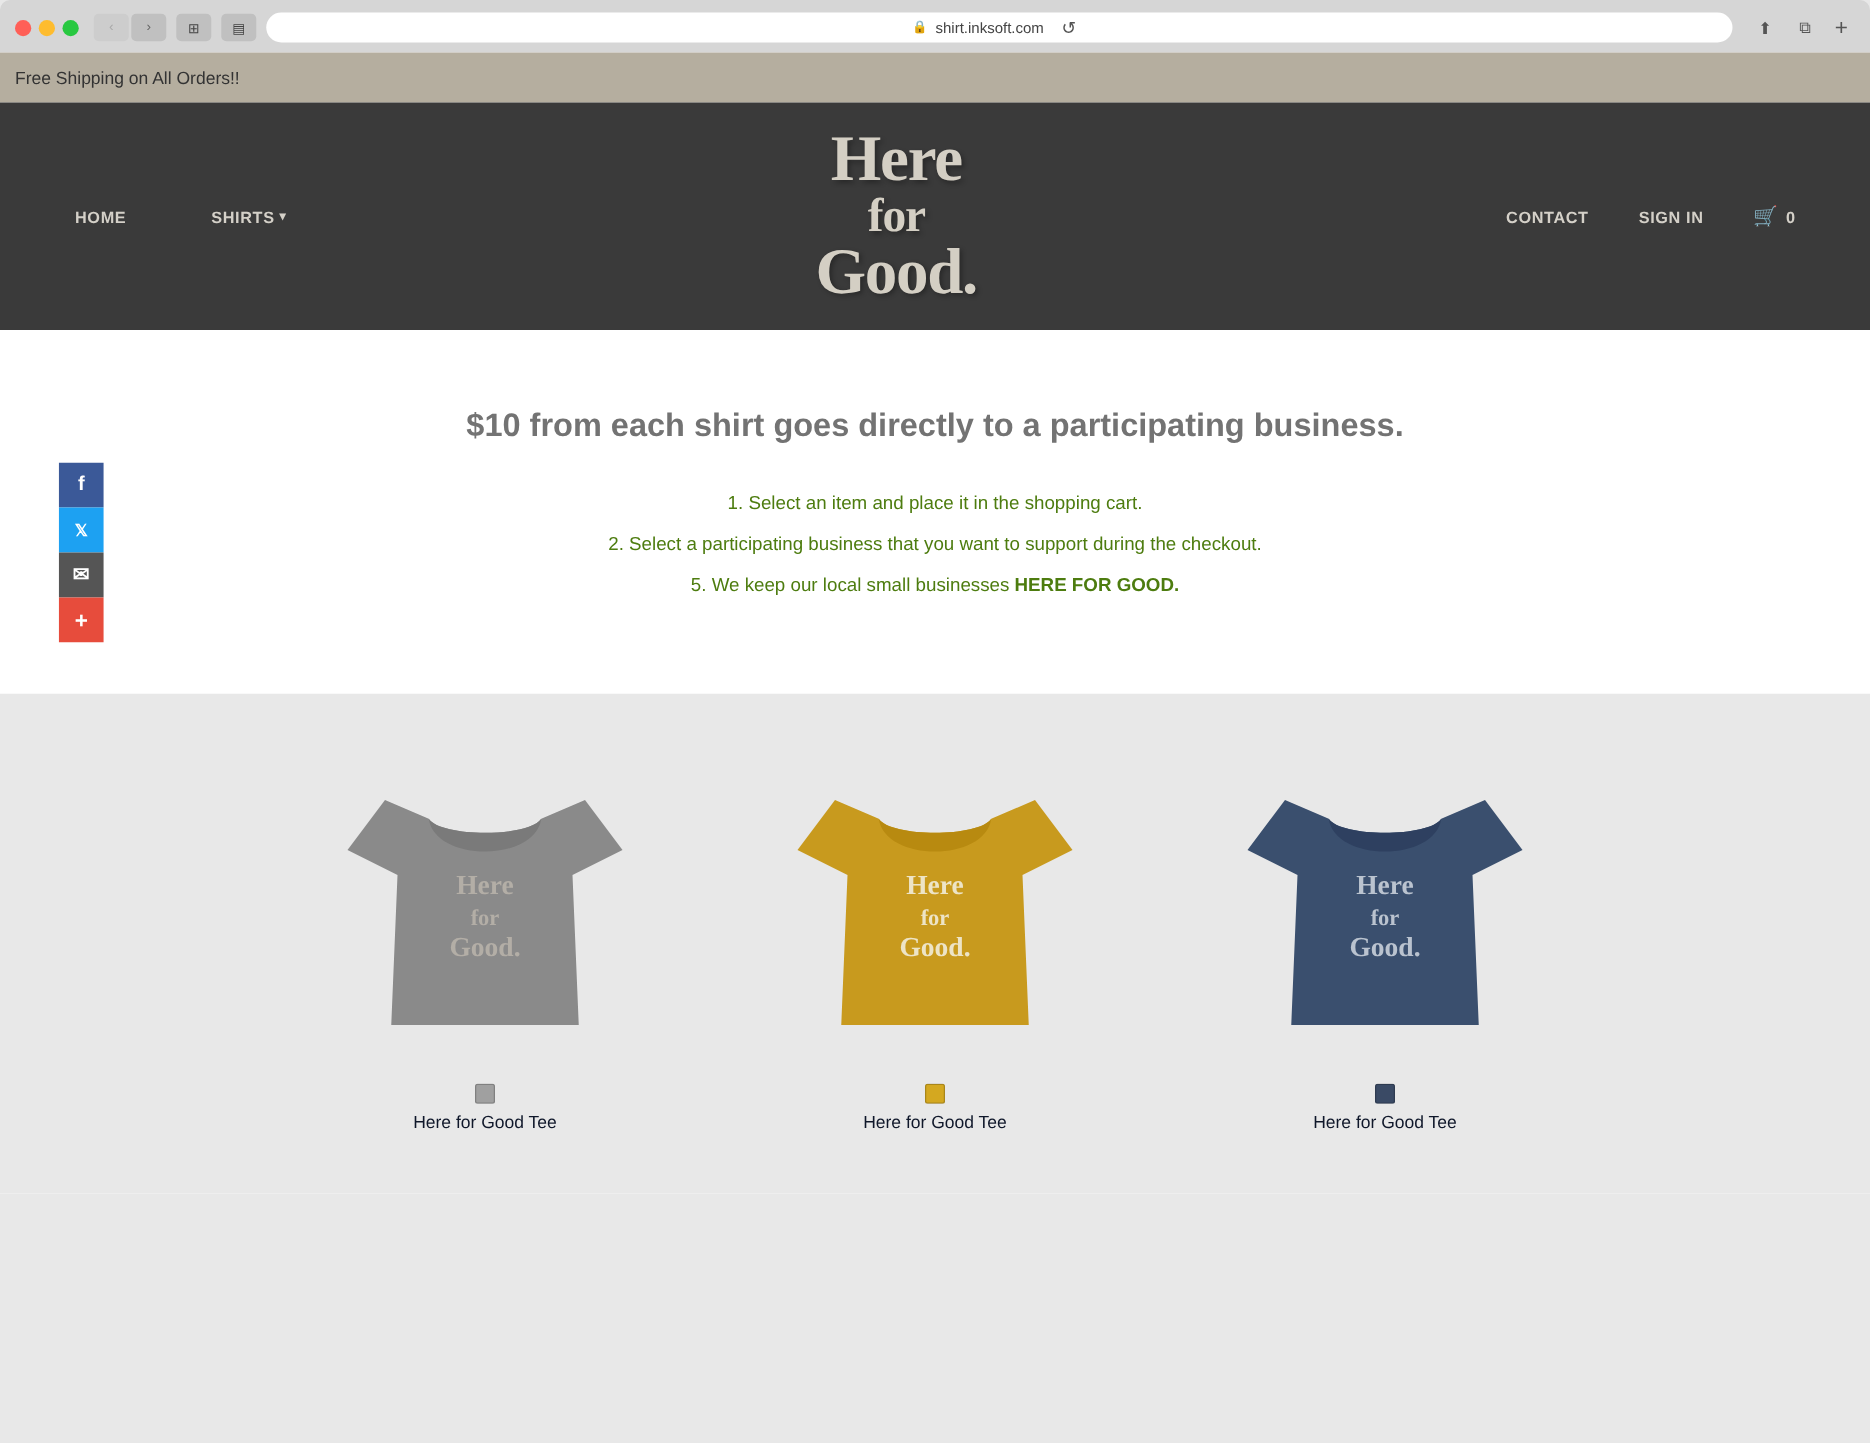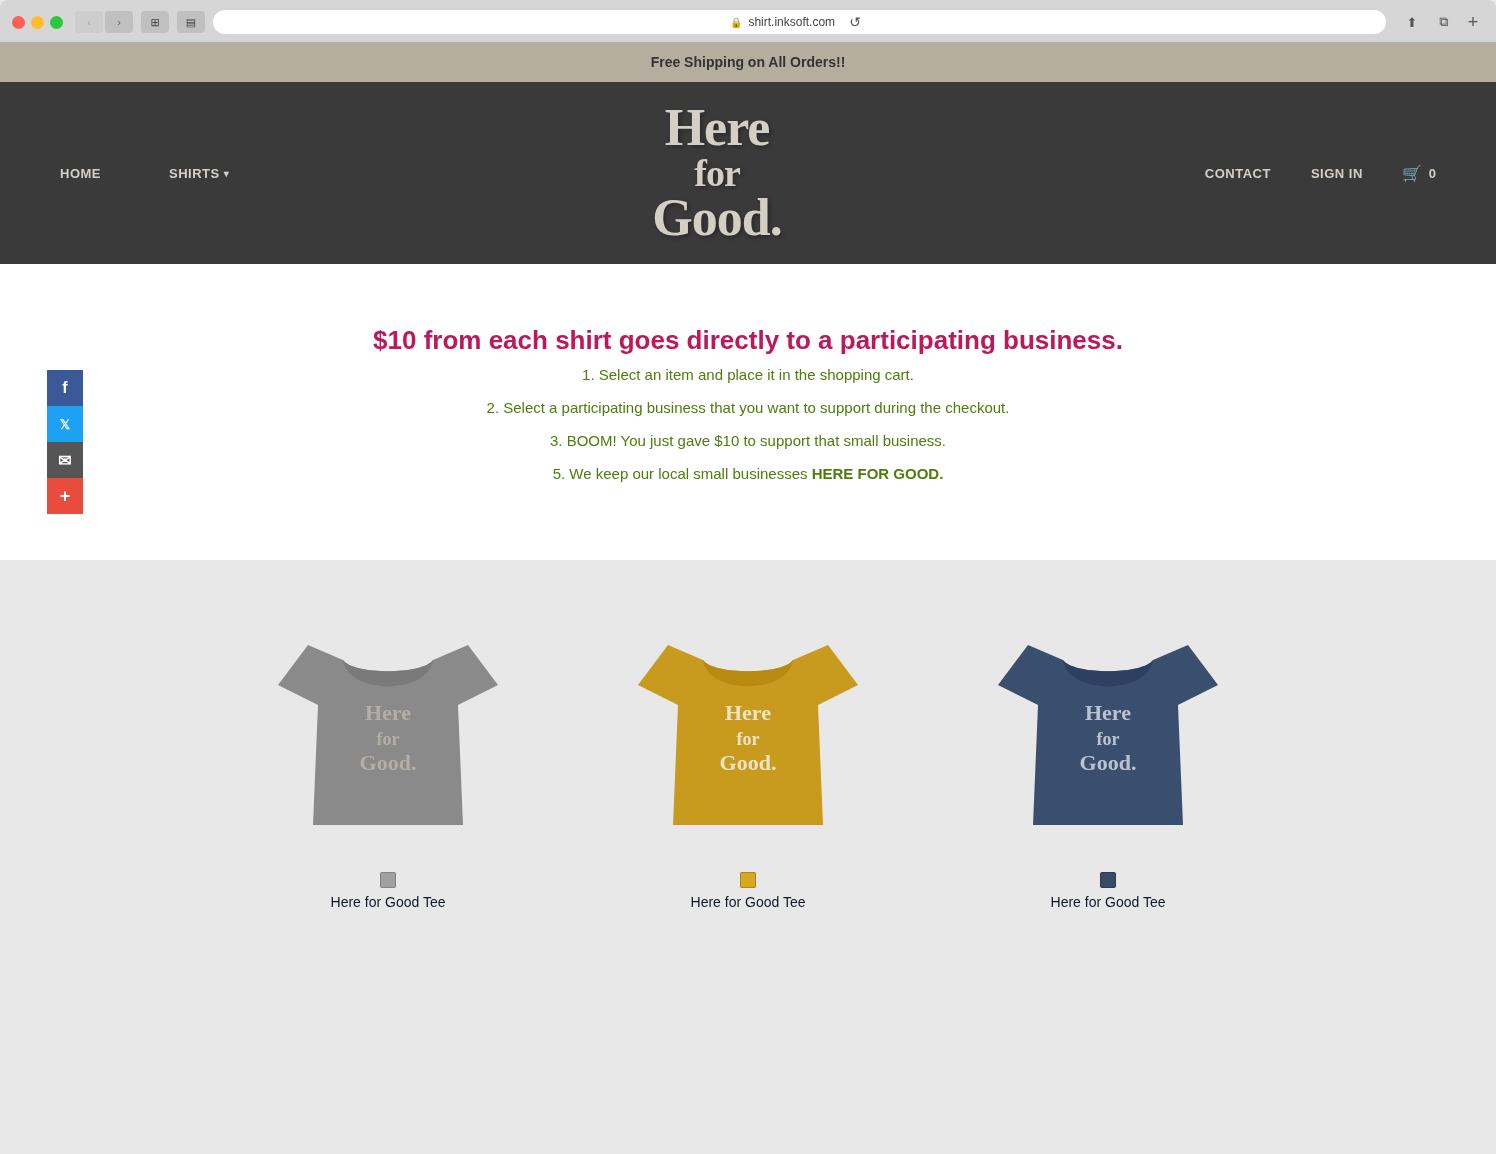--- a/index.html
+++ b/index.html
@@ -51,25 +51,25 @@
       width: 22px; height: 22px; background: transparent; border: none;
       cursor: pointer; font-size: 18px; color: #555; display: flex; align-items: center; justify-content: center;
     }
 
     
     .website { background: white; }
 
     
     .announcement-bar {
       background: #b5ae9f;
-      text-align: center;
+      text-align: left;
       padding: 12px;
       font-size: 14px;
       color: #333;
-      font-weight: 700;
+      font-weight: 400;
     }
 
     
     .site-header {
       background: #3a3a3a;
       padding: 20px 60px;
       display: flex;
       align-items: center;
       justify-content: space-between;
       min-height: 170px;
@@ -118,21 +118,21 @@
       cursor: pointer; border: none;
     }
     .social-fb { background: #3b5998; }
     .social-tw { background: #1da1f2; }
     .social-em { background: #555; }
     .social-plus { background: #e74c3c; font-size: 18px; }
 
     
     .main-content { background: white; padding: 60px 80px 70px; text-align: center; }
     .hero-heading {
-      font-size: 26px; font-weight: 800; color: #be185d; line-height: 1.3;
+      font-size: 26px; font-weight: 800; color: #737373; margin-bottom: 28px; line-height: 1.3;
     }
     .steps { font-size: 15px; color: #4d7c0f; line-height: 2.2; }
     .steps p { }
     .steps strong { font-weight: 700; }
 
     
     .products-section {
       background: #e8e8e8;
       padding: 40px 60px 50px;
       display: flex;
@@ -227,21 +227,20 @@
     <button class="social-btn social-tw" style="font-size:13px;">𝕏</button>
     <button class="social-btn social-em">✉</button>
     <button class="social-btn social-plus">+</button>
   </div>
 
   <main class="main-content">
     <h1 class="hero-heading">$10 from each shirt goes directly to a participating business.</h1>
     <div class="steps">
       <p>1. Select an item and place it in the shopping cart.</p>
       <p>2. Select a participating business that you want to support during the checkout.</p>
-      <p>3. BOOM!  You just gave $10 to support that small business.</p>
       <p>5. We keep our local small businesses <strong>HERE FOR GOOD.</strong></p>
     </div>
   </main>
 
   <section class="products-section">
 
     <div class="product-card">
       <div class="tshirt-container">
         <svg class="tshirt-svg" viewBox="0 0 260 250" xmlns="http://www.w3.org/2000/svg">
 

